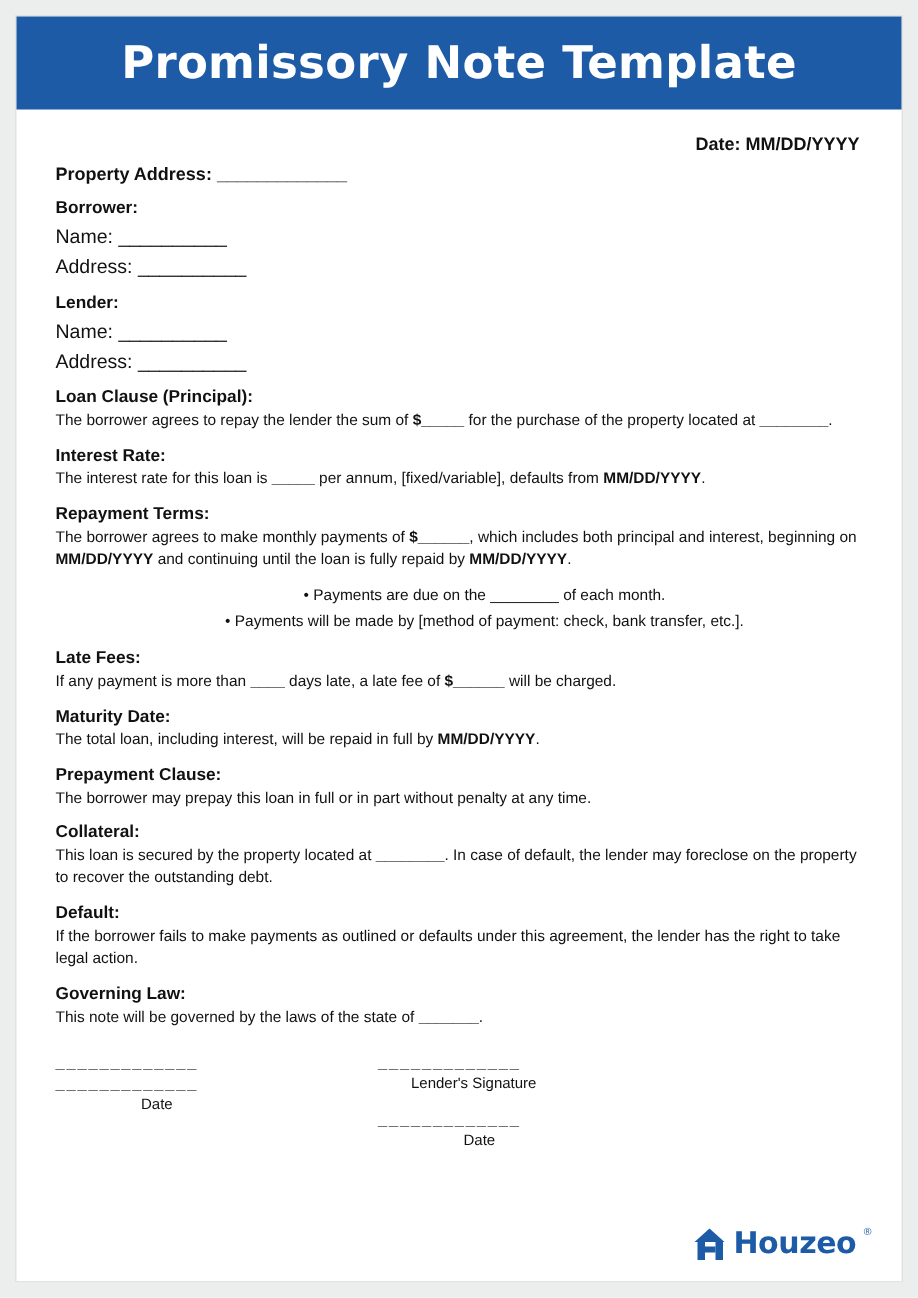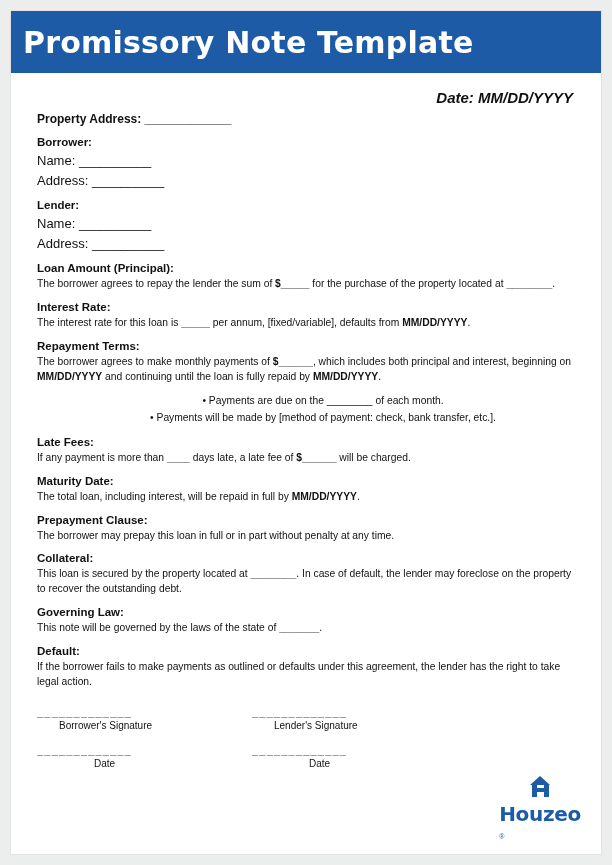--- a/index.html
+++ b/index.html
@@ -27,42 +27,40 @@
     height: 845px;
     background: #ffffff;
     box-sizing: border-box;
     border: 1px solid #e2e2e2;
   }
   .header-bar {
     background: #1d5ba6;
     height: 62px;
     display: flex;
     align-items: center;
-    justify-content: flex-start;
-    padding-left: 12px;
+    justify-content: center;
   }
   .header-title {
     color: #ffffff;
     font-size: 30px;
     font-weight: bold;
     letter-spacing: 0.2px;
     font-family: "DejaVu Sans", sans-serif;
   }
   .body-area {
     padding: 16px 26px 0 26px;
     box-sizing: border-box;
   }
   .date-line {
     text-align: right;
-    font-size: 15px;
+    font-size: 12px;
     font-weight: bold;
     color: #111;
     margin-bottom: 6px;
     padding-right: 2px;
-    font-style: italic;
   }
   .sec {
     margin-bottom: 9px;
   }
   .sec-head {
     font-size: 11.5px;
     font-weight: bold;
     color: #111;
     margin-bottom: 3px;
   }
@@ -118,23 +116,22 @@
     font-size: 10px;
     color: #111;
     padding-left: 22px;
     margin-bottom: 13px;
   }
   .logo-wrap {
     position: absolute;
     right: 20px;
     bottom: 14px;
     display: flex;
-    align-items: center;
+    align-items: flex-end;
     gap: 5px;
-    flex-direction: column;
   }
   .logo-mark {
     position: relative;
     width: 21px;
     height: 21px;
   }
   .logo-mark .roof {
     position: absolute;
     top: 0; left: 0;
     width: 0; height: 0;
@@ -214,21 +211,21 @@
           <span>Name:</span>
           <span>__________</span>
         </p>
         <p class="sub-line">
           <span>Address:</span>
           <span>__________</span>
         </p>
       </div>
 
       <div class="sec">
-        <div class="sec-head">Loan Amount (Principal):</div>
+        <div class="sec-head">Loan Clause (Principal):</div>
         <p class="sec-line">
           <span>The borrower agrees to repay the lender the sum of </span><span class="b">$_____</span><span> for the purchase of the property located at </span><span class="b">________</span><span>.</span>
         </p>
       </div>
 
       <div class="sec">
         <div class="sec-head">Interest Rate:</div>
         <p class="sec-line">
           <span>The interest rate for this loan is </span><span class="b">_____</span><span> per annum, [fixed/variable], defaults from </span><span class="b">MM/DD/YYYY</span><span>.</span>
         </p>
@@ -265,37 +262,36 @@
       </div>
 
       <div class="sec">
         <div class="sec-head">Collateral:</div>
         <p class="sec-line">
           <span>This loan is secured by the property located at </span><span class="b">________</span><span>. In case of default, the lender may foreclose on the property to recover the outstanding debt.</span>
         </p>
       </div>
 
       <div class="sec">
-        <div class="sec-head">Governing Law:</div>
-        <p class="sec-line">
-          <span>This note will be governed by the laws of the state of </span><span class="b">_______</span><span>.</span>
-        </p>
-      </div>
-
-      <div class="sec">
         <div class="sec-head">Default:</div>
         <p class="sec-line">If the borrower fails to make payments as outlined or defaults under this agreement, the lender has the right to take legal action.</p>
+      </div>
+
+      <div class="sec">
+        <div class="sec-head">Governing Law:</div>
+        <p class="sec-line">
+          <span>This note will be governed by the laws of the state of </span><span class="b">_______</span><span>.</span>
+        </p>
       </div>
 
     </div>
 
     <div class="sig-area">
       <div class="sig-col">
         <div class="sig-rule">_____________</div>
-        <div class="sig-label">Borrower's Signature</div>
         <div class="sig-rule">_____________</div>
         <div class="sig-label" style="padding-left:57px;">Date</div>
       </div>
       <div class="sig-col">
         <div class="sig-rule">_____________</div>
         <div class="sig-label">Lender's Signature</div>
         <div class="sig-rule">_____________</div>
         <div class="sig-label" style="padding-left:57px;">Date</div>
       </div>
     </div>

